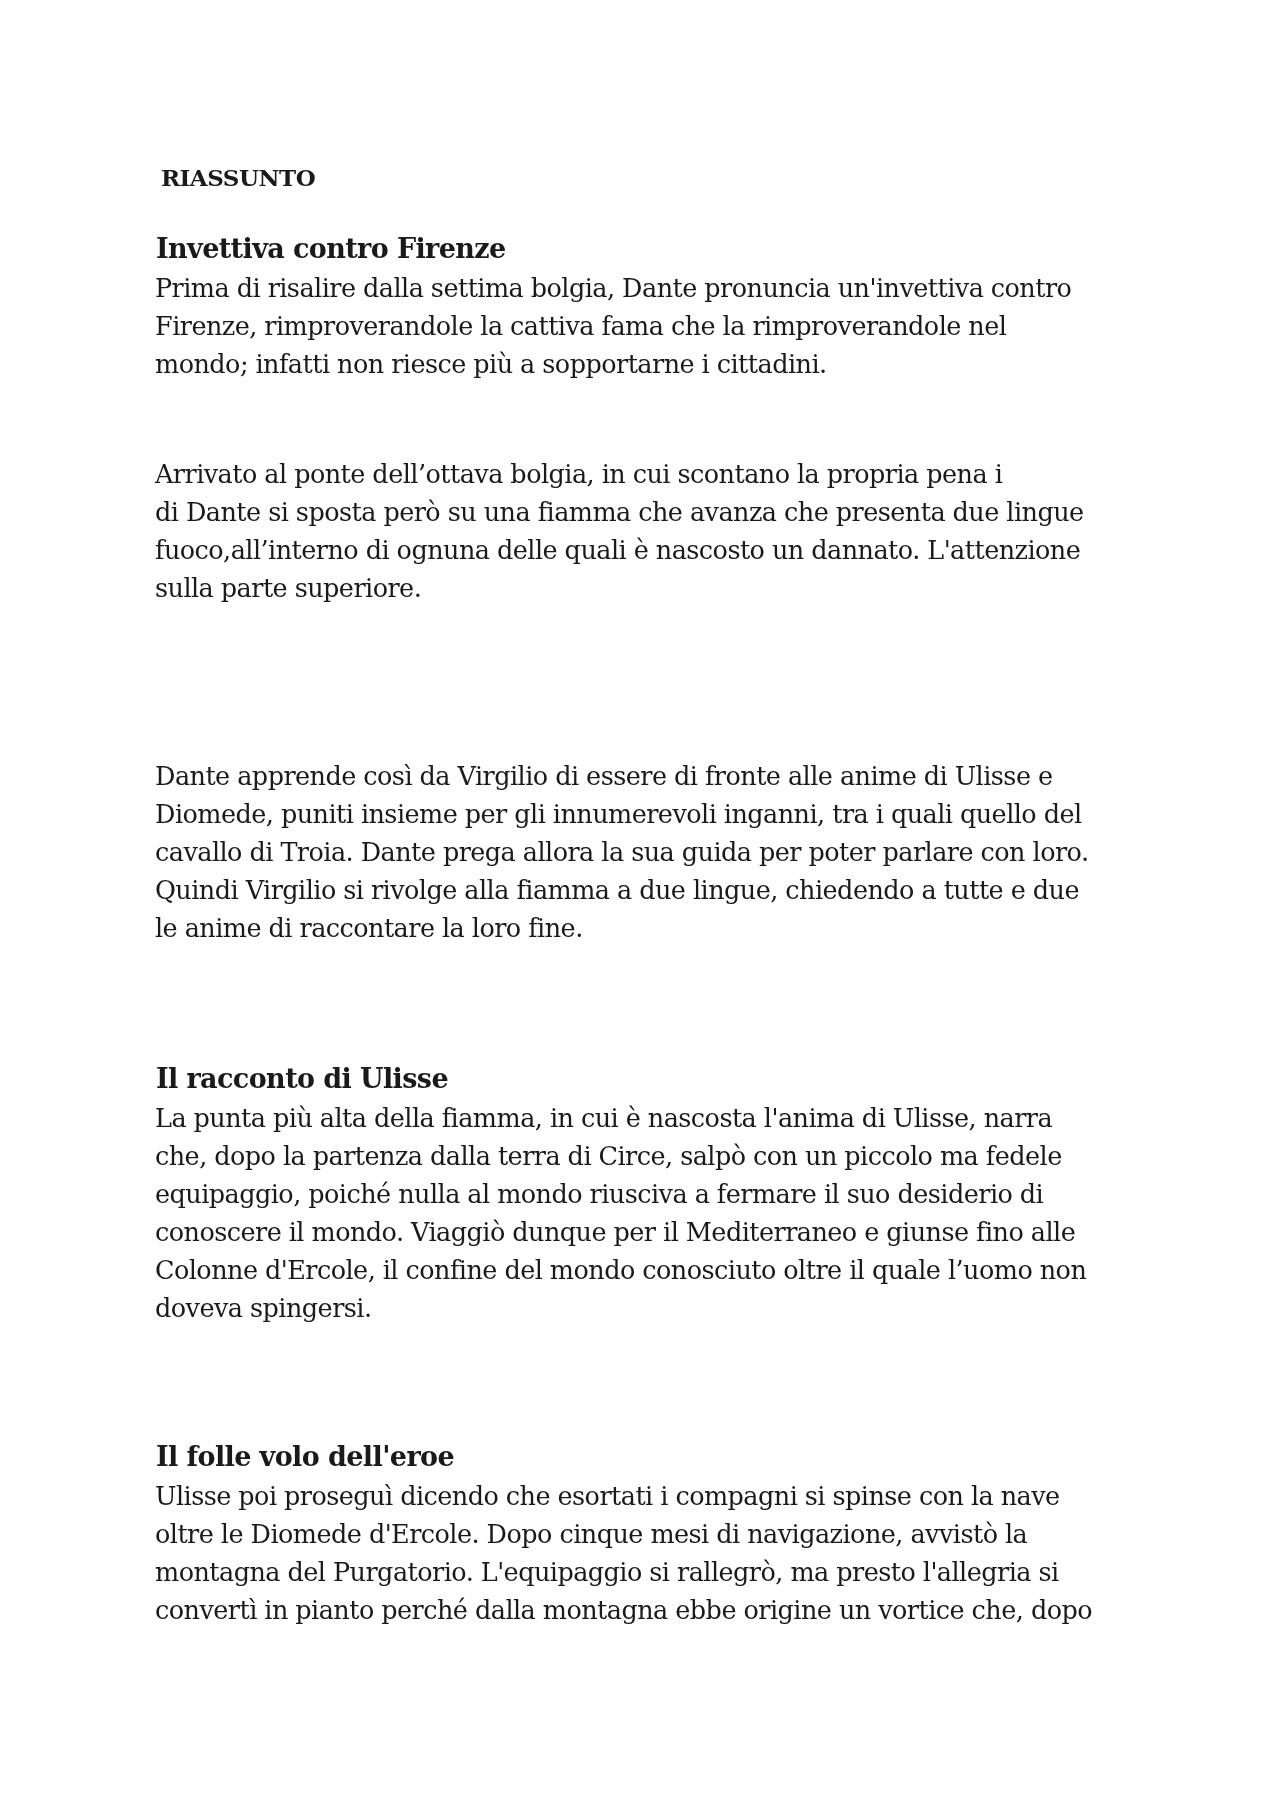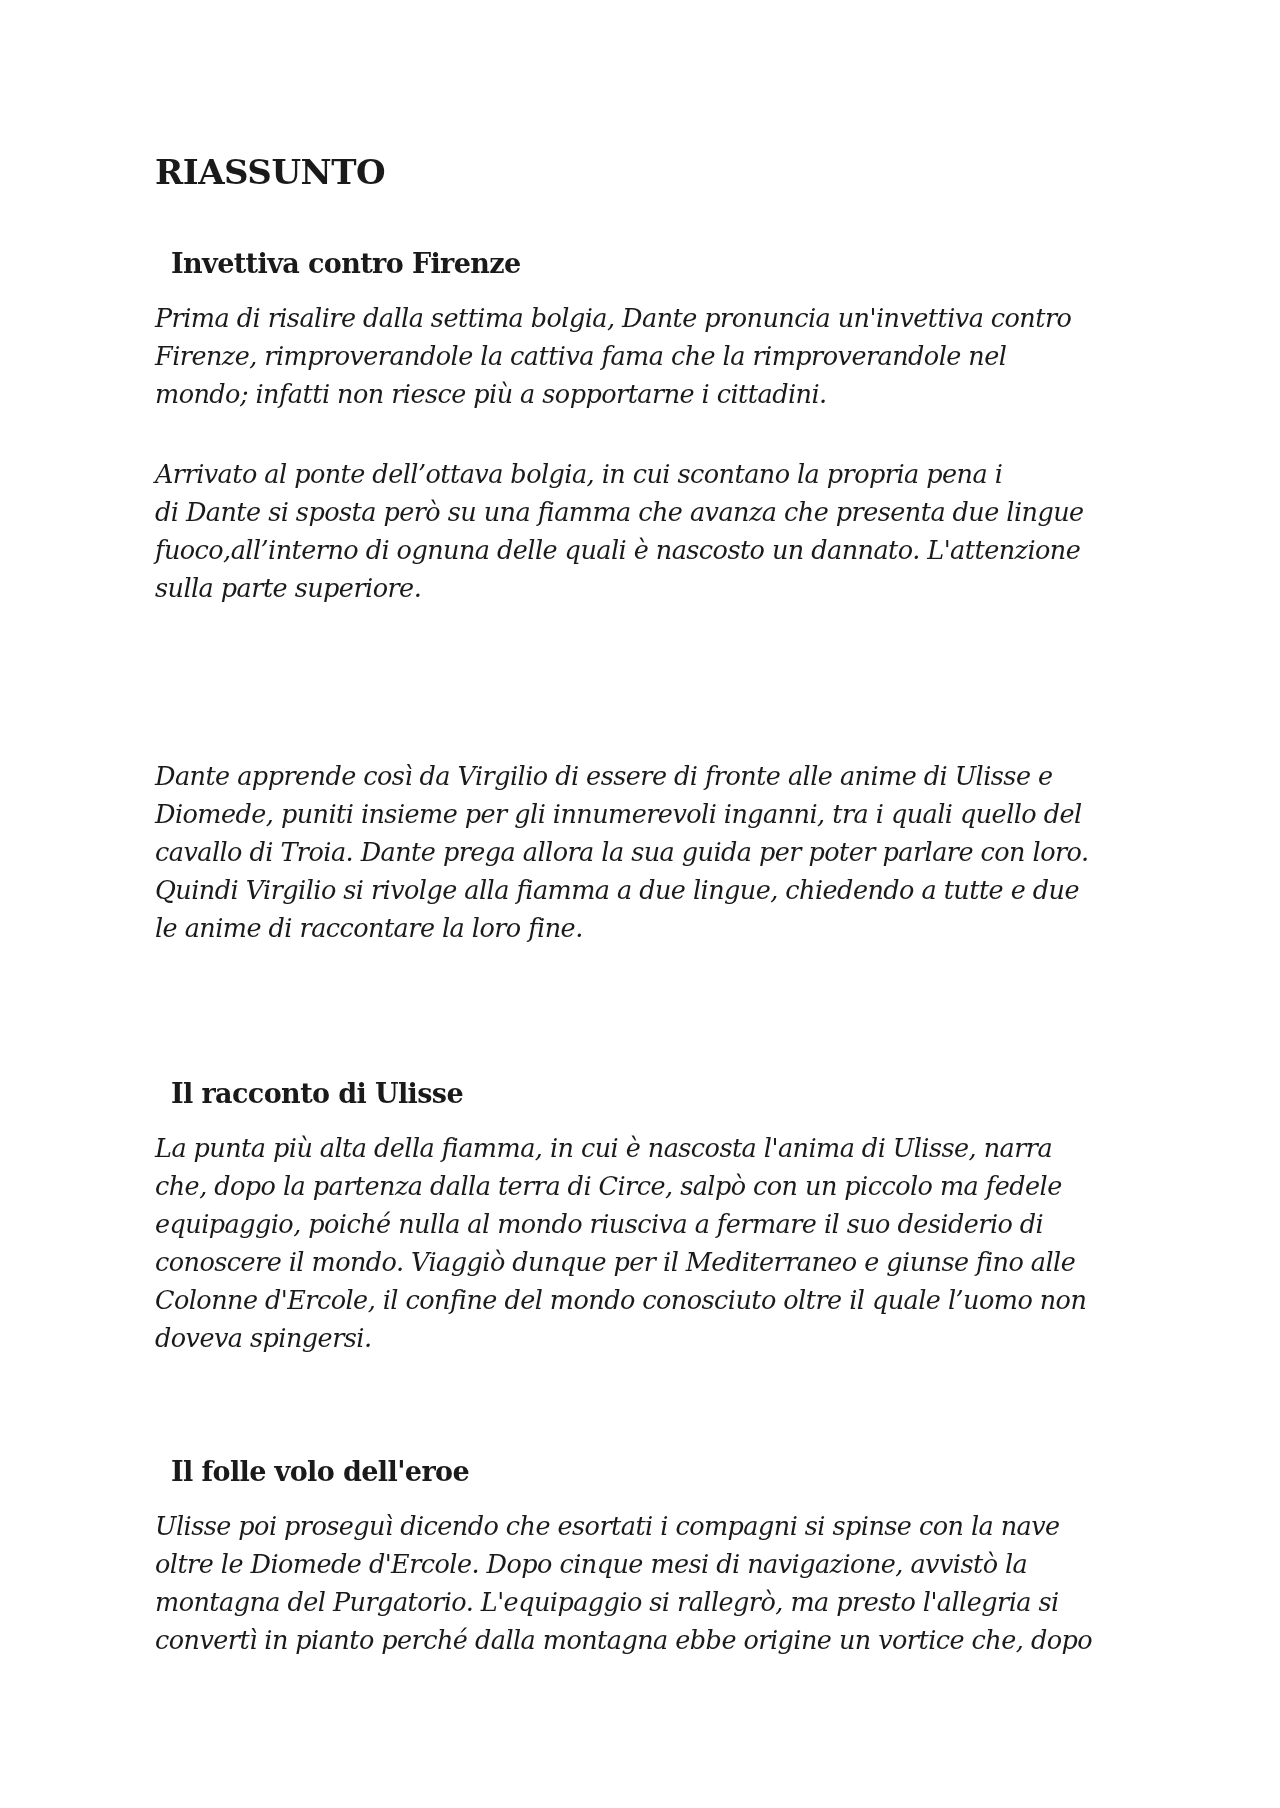--- a/index.html
+++ b/index.html
@@ -20,46 +20,45 @@
     left: 0;
     top: 0;
     width: 1280px;
     height: 1808px;
     background: #ffffff;
   }
   .doc-title {
     position: absolute;
     left: 155px;
     top: 153px;
-    font-size: 34px;
+    font-size: 23px;
     font-weight: bold;
     letter-spacing: -0.5px;
     line-height: 38px;
-    margin: 0;
+    margin: 6px;
   }
   .section {
     position: absolute;
     left: 155px;
     width: 1000px;
   }
   .section h2 {
-    margin: 16px;
+    margin: 1px;
     font-size: 27px;
     font-weight: bold;
     letter-spacing: -0.6px;
     line-height: 38px;
     white-space: nowrap;
   }
   .section .line {
     display: block;
     font-size: 25.5px;
     letter-spacing: -0.55px;
     line-height: 38px;
     white-space: nowrap;
-    font-style: italic;
   }
 </style>
 </head>
 <body>
 
 <div class="page">
 
   <h1 class="doc-title">RIASSUNTO</h1>
 
   <div class="section" style="top:229px;">

